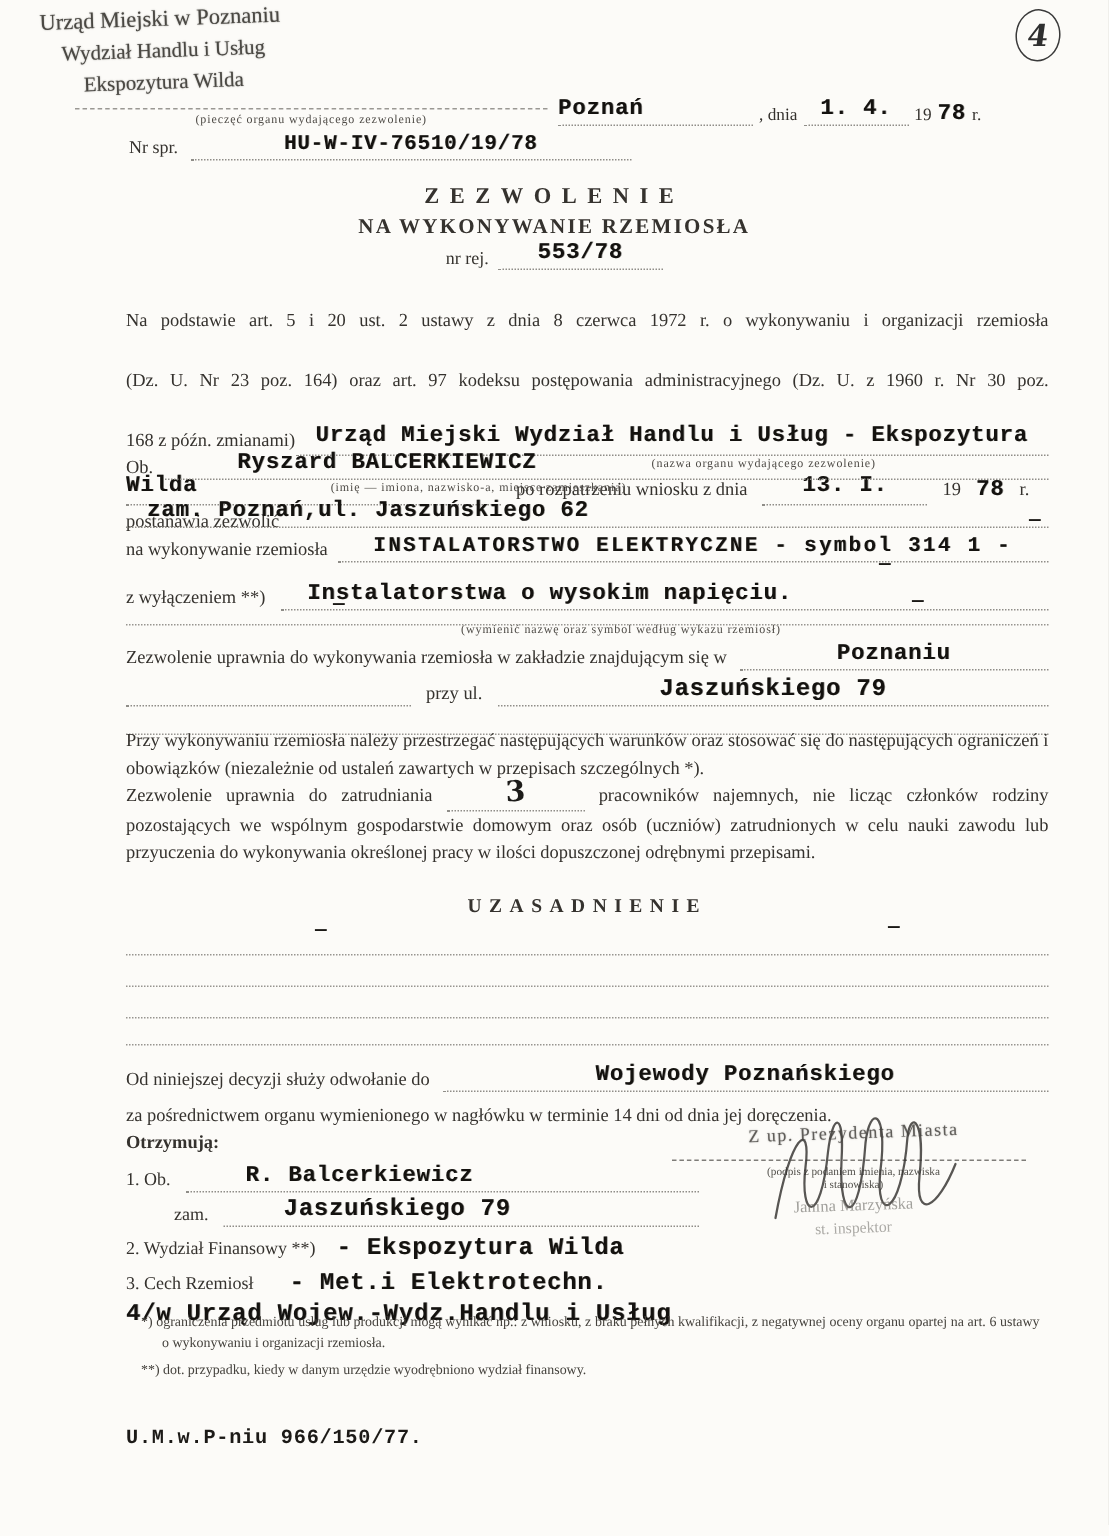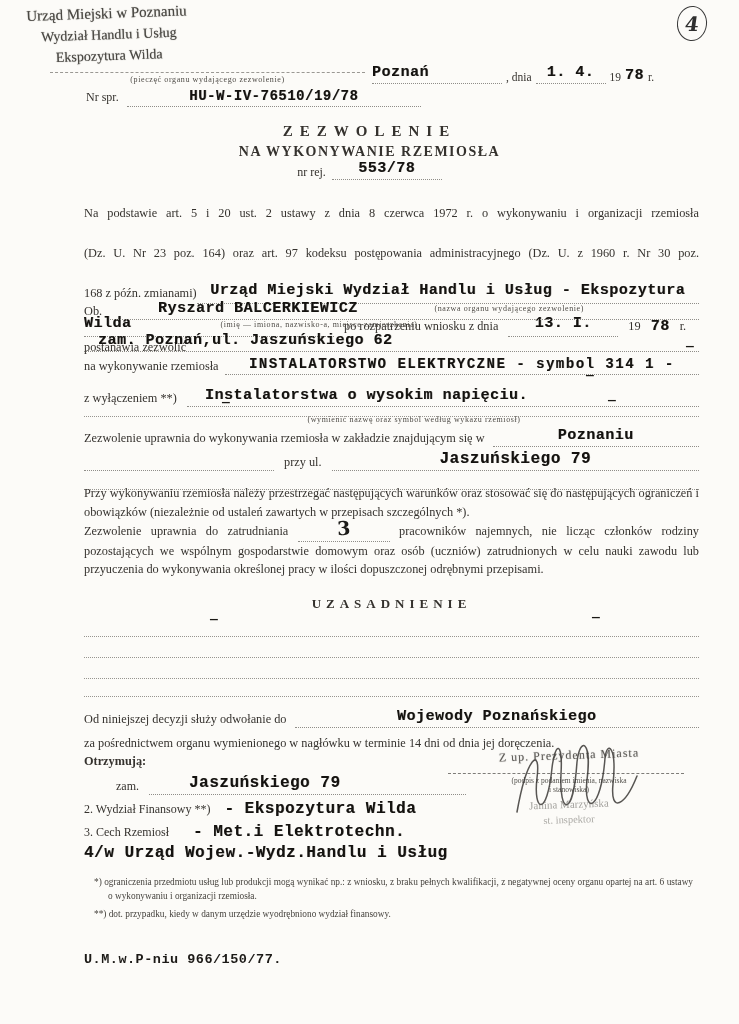--- a/index.html
+++ b/index.html
@@ -37,21 +37,21 @@
     color:#4a4843;font-size:15px;line-height:21px;
     text-shadow:0 0 1px rgba(74,72,67,.65);
   }
   .stamp-l2{margin-left:14px;font-size:14px;}
   .stamp-l3{margin-left:28px;font-size:14px;}
   .stamp-caption{
     position:absolute;left:50px;top:72px;width:315px;
     border-top:1px dashed #9a9archive
   }
   .stamp-caption{border-top:1px dashed #9a9893;padding-top:2px;text-align:center;}
-  .case-row{position:absolute;left:86px;top:90px;width:335px;display:flex;align-items:flex-start;font-size:12px;}
+  .case-row{position:absolute;left:86px;top:90px;width:335px;display:flex;align-items:center;font-size:12px;}
   .case-row .lbl{padding-right:8px;padding-bottom:1px;}
   .date-row{position:absolute;left:372px;top:66px;width:330px;display:flex;align-items:flex-end;font-size:11.5px;}
   .date-row .print{padding:0 4px 1px 4px;}
   .page-marker{
     position:absolute;right:32px;top:6px;width:28px;height:33px;
     border:1.6px solid #3a3a3a;border-radius:50%;
     display:flex;align-items:center;justify-content:center;
     transform:rotate(6deg);color:#2f2f2f;
   }
   .pm-num{font-family:"DejaVu Serif",serif;font-size:20px;font-weight:700;transform:rotate(-6deg) skewX(-8deg);}
@@ -243,20 +243,24 @@
   <div class="appeal-block">
     <div class="row">
       <span class="print nw" style="padding-right:8px;">Od niniejszej decyzji służy odwołanie do</span>
       <span class="fill"><span class="typed t15 raised">Wojewody Poznańskiego</span></span>
     </div>
     <div class="print appeal-l2">za pośrednictwem organu wymienionego w nagłówku w terminie 14 dni od dnia jej doręczenia.</div>
   </div>
 
   <div class="distribution-block">
     <div class="dist-heading print">Otrzymują:</div>
+    <div class="row">
+      <span class="print nw" style="padding-right:10px;">1. Ob.</span>
+      <span class="fill left" style="padding-left:40px;"><span class="typed dist-typed raised">R. Balcerkiewicz</span></span>
+    </div>
     <div class="row indent">
       <span class="print nw" style="padding-right:10px;">zam.</span>
       <span class="fill left" style="padding-left:40px;"><span class="typed t16 raised">Jaszuńskiego 79</span></span>
     </div>
     <div class="row">
       <span class="print nw" style="padding-right:14px;">2. Wydział Finansowy **)</span>
       <span class="typed t16">- Ekspozytura Wilda</span>
     </div>
     <div class="row">
       <span class="print nw" style="padding-right:24px;">3. Cech Rzemiosł</span>

